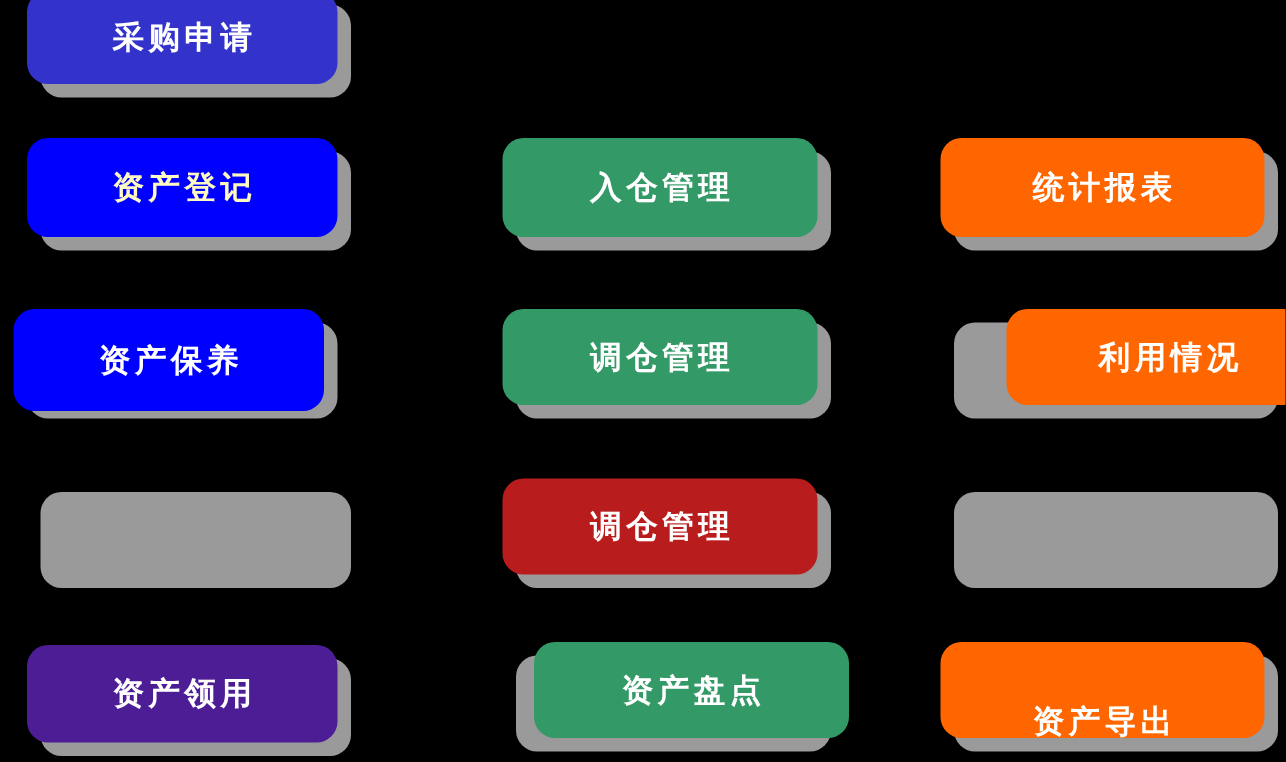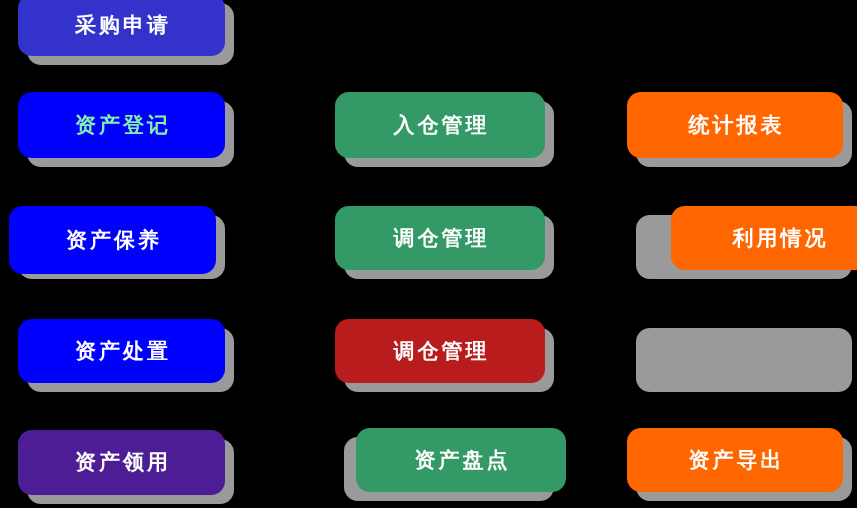--- a/index.html
+++ b/index.html
@@ -53,31 +53,28 @@
 </head>
 <body>
 
 <div id="canvas" style="background: rgb(0, 0, 0);">
     <div style="position: absolute; left: 0px; top: 0px; width: 100%; height: 100%;">
       <div class="shadow" style="left: 27px; top: 3px; width: 207px; height: 62px; background: rgb(154, 154, 154);"></div>
       <div class="node" style="left: 18px; top: -6px; width: 207px; height: 62px; background: rgb(51, 51, 204); color: rgb(255, 255, 255);">
         <span class="label">采购申请</span>
       </div>
       <div class="shadow" style="left: 27px; top: 101px; width: 207px; height: 66px; background: rgb(154, 154, 154);"></div>
-      <div class="node" style="left: 18px; top: 92px; width: 207px; height: 66px; background: rgb(0, 0, 255); color: #86efac;">
+      <div class="node" style="left: 18px; top: 92px; width: 207px; height: 66px; background: rgb(0, 0, 255); color: #fef9c3;">
         <span class="label">资产登记</span>
       </div>
       <div class="shadow" style="left: 18px; top: 215px; width: 207px; height: 64px; background: rgb(154, 154, 154);"></div>
       <div class="node" style="left: 9px; top: 206px; width: 207px; height: 68px; background: rgb(0, 0, 255); color: rgb(255, 255, 255);">
         <span class="label">资产保养</span>
       </div>
       <div class="shadow" style="left: 27px; top: 328px; width: 207px; height: 64px; background: rgb(154, 154, 154);"></div>
-      <div class="node" style="left: 18px; top: 319px; width: 207px; height: 64px; background: rgb(0, 0, 255); color: rgb(255, 255, 255);">
-        <span class="label">资产处置</span>
-      </div>
       <div class="shadow" style="left: 27px; top: 439px; width: 207px; height: 65px; background: rgb(154, 154, 154);"></div>
       <div class="node" style="left: 18px; top: 430px; width: 207px; height: 65px; background: #4c1d95; color: rgb(255, 255, 255);">
         <span class="label">资产领用</span>
       </div>
     </div>
     <div style="position: absolute; left: 0px; top: 0px; width: 100%; height: 100%;">
       <div class="shadow" style="left: 344px; top: 101px; width: 210px; height: 66px; background: rgb(154, 154, 154);"></div>
       <div class="node" style="left: 335px; top: 92px; width: 210px; height: 66px; background: rgb(51, 153, 102); color: rgb(255, 255, 255);">
         <span class="label">入仓管理</span>
       </div>
@@ -98,17 +95,17 @@
       <div class="shadow" style="left: 636px; top: 101px; width: 216px; height: 66px; background: rgb(154, 154, 154);"></div>
       <div class="node" style="left: 627px; top: 92px; width: 216px; height: 66px; background: rgb(255, 102, 0); color: rgb(255, 255, 255);">
         <span class="label">统计报表</span>
       </div>
       <div class="shadow" style="left: 636px; top: 215px; width: 216px; height: 64px; background: rgb(154, 154, 154);"></div>
       <div class="node" style="left: 627px; top: 206px; width: 216px; height: 64px; background: rgb(255, 102, 0); color: rgb(255, 255, 255); margin-left: 44px;">
         <span class="label">利用情况</span>
       </div>
       <div class="shadow" style="left: 636px; top: 328px; width: 216px; height: 64px; background: rgb(154, 154, 154);"></div>
       <div class="shadow" style="left: 636px; top: 437px; width: 216px; height: 64px; background: rgb(154, 154, 154);"></div>
-      <div class="node" style="left: 627px; top: 428px; width: 216px; height: 64px; background: rgb(255, 102, 0); color: rgb(255, 255, 255);">
+      <div class="node" style="left: 627px; top: 428px; width: 216px; height: 64px; background: rgb(255, 102, 0); color: rgb(255, 255, 255); align-items: flex-end;">
         <span class="label">资产导出</span>
       </div>
     </div>
   </div>
 
 </body></html>

